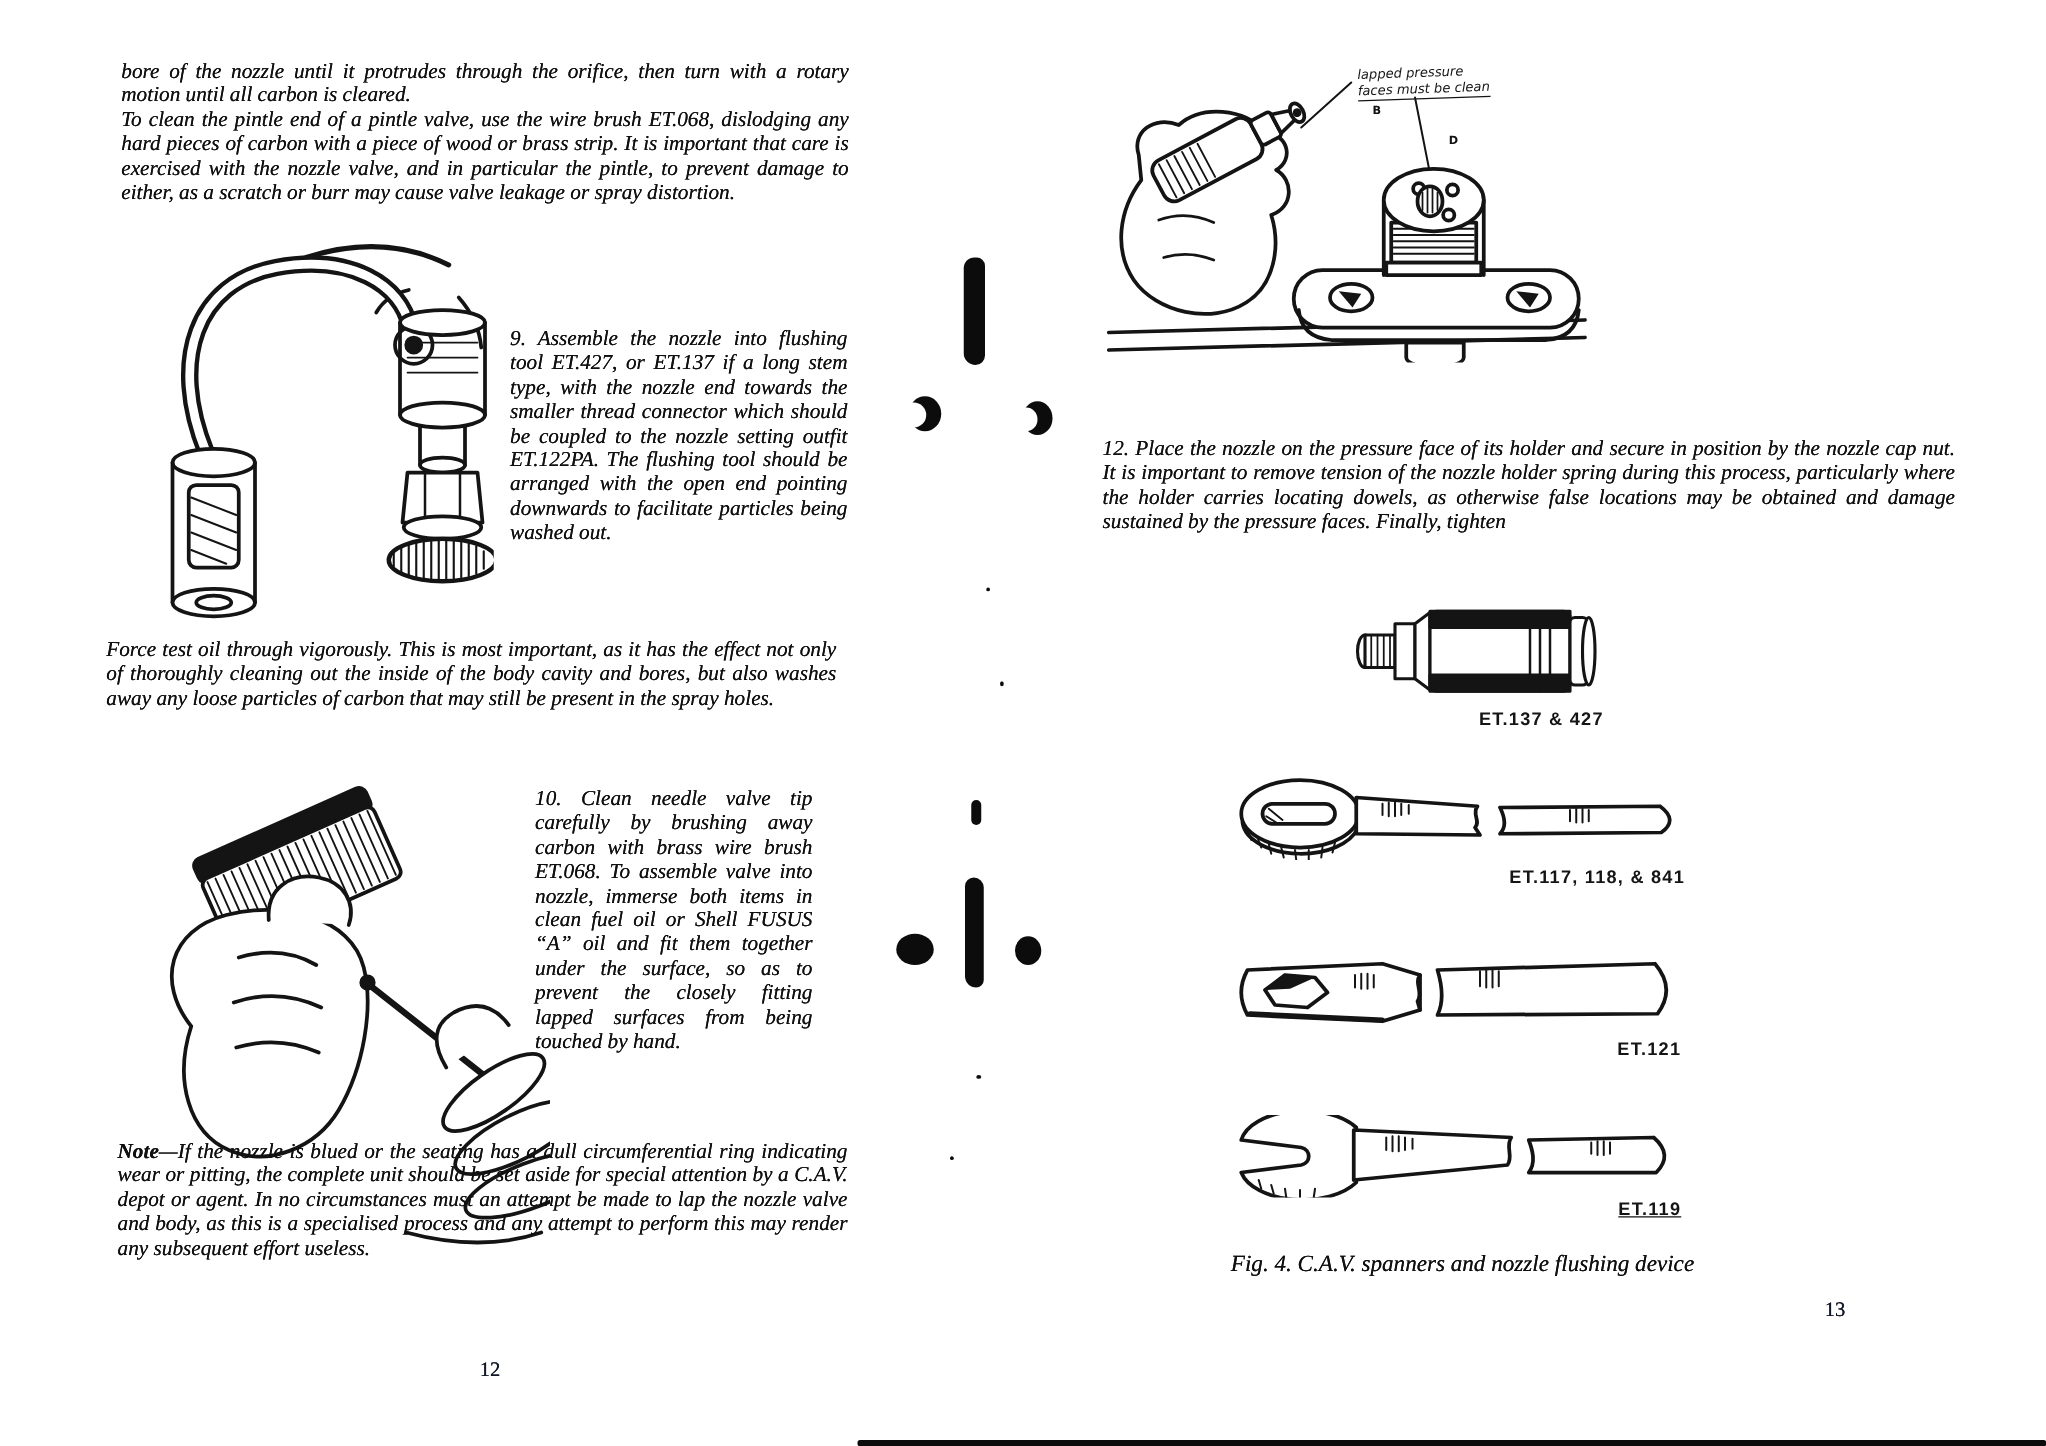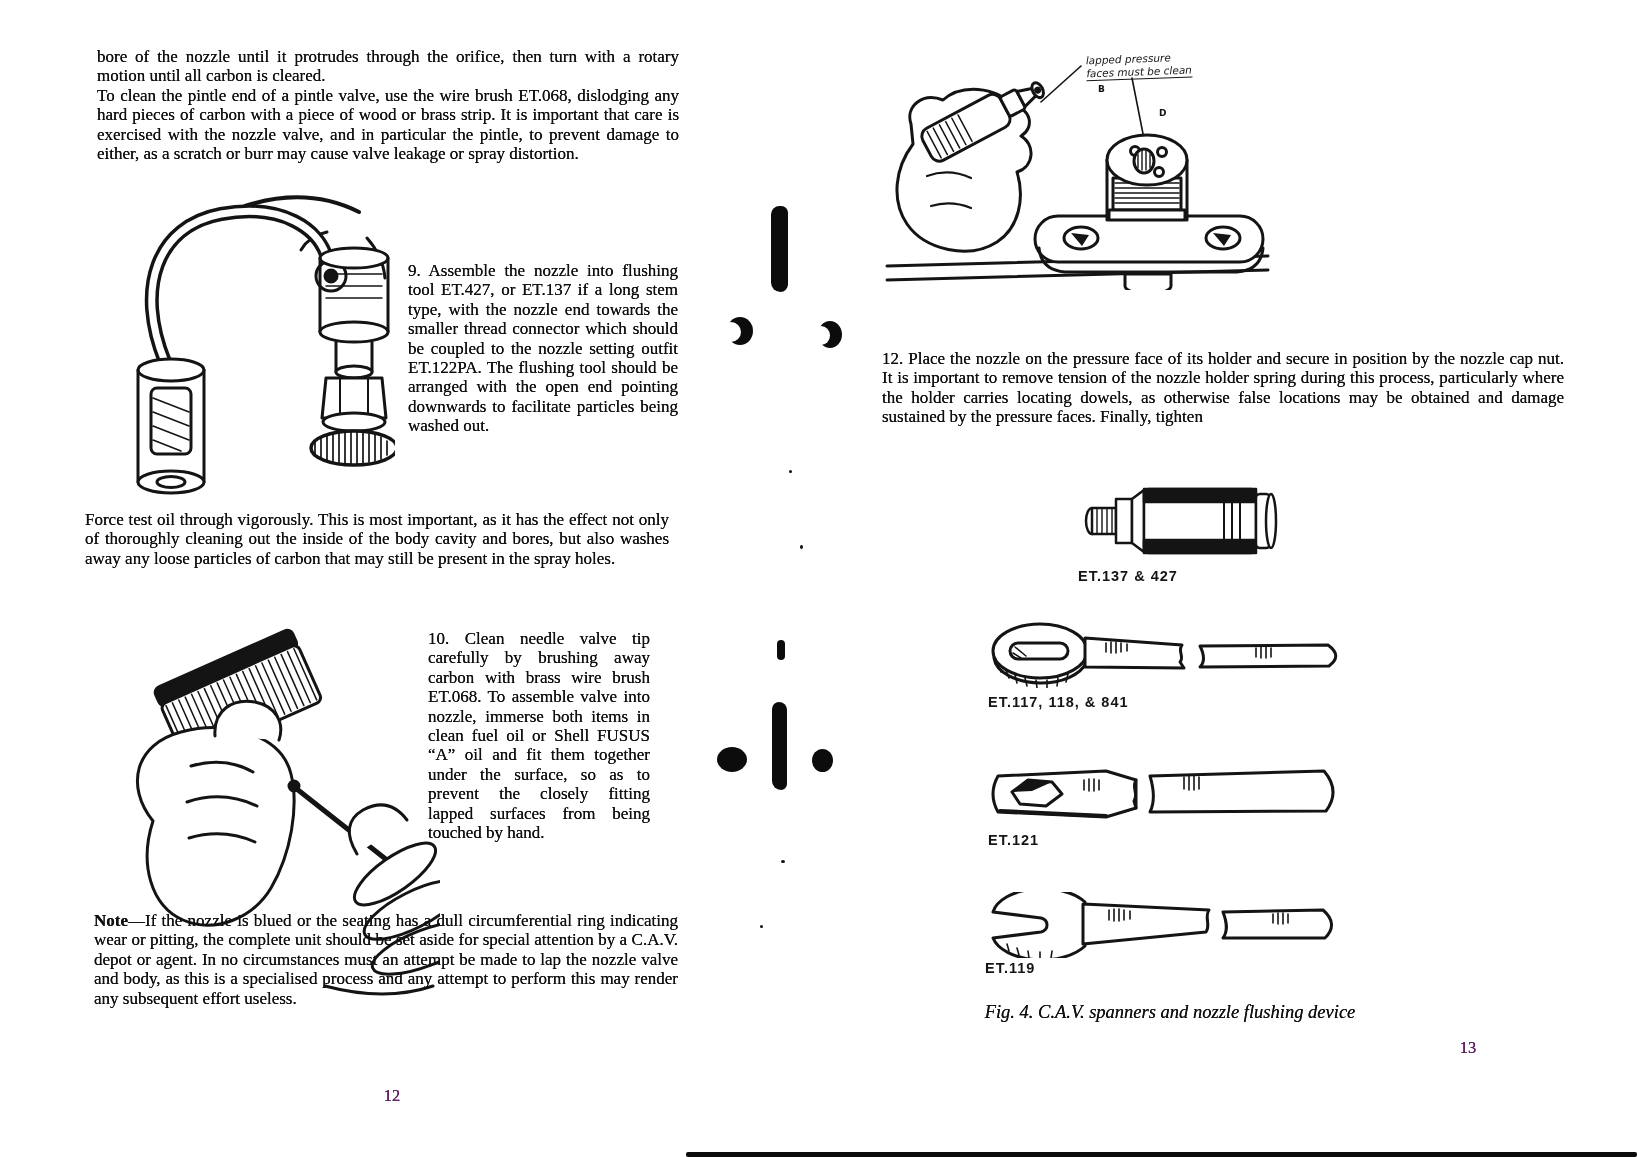--- a/index.html
+++ b/index.html
@@ -1,25 +1,25 @@
 <!DOCTYPE html>
 <html><head>
 <meta charset="utf-8">
 <style>
   html,body{margin:0;padding:0;background:#e8e8e4;}
   #scan{position:relative;width:1637px;height:1157px;background:#ffffff;overflow:hidden;
         font-family:"Liberation Serif",serif;color:#121212;}
   .abs{position:absolute;}
   .txt{font-size:17px;line-height:19.4px;text-align:justify;color:#101010;
-       text-shadow:0 0 .4px #101010;}
+       text-shadow:0 0 .4px #101010;font-style:italic;}
   .toollabel{font-family:"Liberation Sans",sans-serif;font-weight:bold;font-size:14.5px;
-             letter-spacing:1px;text-align:left;color:#151515;}
+             letter-spacing:1px;text-align:right;color:#151515;}
   .caption{font-style:italic;font-size:18.5px;text-align:center;color:#101010;
            text-shadow:0 0 .4px #101010;}
-  .pgnum{font-size:16.5px;color:#701a75;text-shadow:0 0 .4px #101010;}
+  .pgnum{font-size:16.5px;color:#0f172a;text-shadow:0 0 .4px #101010;}
   .annot{font-family:"DejaVu Sans",sans-serif;font-style:italic;font-size:10.5px;
          line-height:13px;color:#151515;transform:rotate(-2deg);}
   .annot .u{border-bottom:1.4px solid #151515;padding-bottom:1px;}
   svg{display:block;}
   svg *{vector-effect:none;}
   .ink{position:absolute;background:#0c0c0c;}
   .crescent{position:absolute;}
   .crescent .c1{position:absolute;inset:0;background:#0c0c0c;border-radius:50%;}
   .crescent .c2{position:absolute;background:#ffffff;border-radius:50%;}
 </style>
@@ -228,20 +228,20 @@
         <g stroke="#141414" fill="#ffffff" stroke-width="3" stroke-linecap="round" stroke-linejoin="round">
           <path d="M100,10 A50,28 0 0 0 8,20 L56,26 C64,28 64,38 56,40 L8,46 A50,28 0 0 0 100,54 Z"></path>
           <path fill="none" stroke-width="1.6" d="M22,52 l2,7 M32,56 l2,7 M43,59 l1,7 M55,60 v7 M67,59 l-1,7"></path>
           <path d="M98,12 L224,18 C219,25 226,33 221,40 L98,52 Z"></path>
           <path fill="none" stroke-width="1.6" d="M124,18 v10 M129,17 v12 M134,17 v12 M139,18 v10 M145,19 v8"></path>
           <path d="M238,20 L338,18 Q354,32 340,46 L238,46 C244,38 241,28 238,20 Z"></path>
           <path fill="none" stroke-width="1.6" d="M288,22 v9 M293,21 v11 M298,21 v11 M303,22 v9"></path>
         </g>
       </svg>
     </div>
-    <div class="abs toollabel" style="left:285px;top:960px;width:360px;">ET.119</div>
+    <div class="abs toollabel" style="left:285px;top:960px;width:360px;text-decoration:underline;">ET.119</div>
 
     <div class="abs caption" style="left:230px;top:1002px;width:480px;">Fig. 4.   C.A.V. spanners and nozzle flushing device</div>
 
     <div class="abs pgnum" style="left:748px;top:1038px;width:40px;text-align:center;">13</div>
   </div>
 
 </div>
 
 </body></html>

